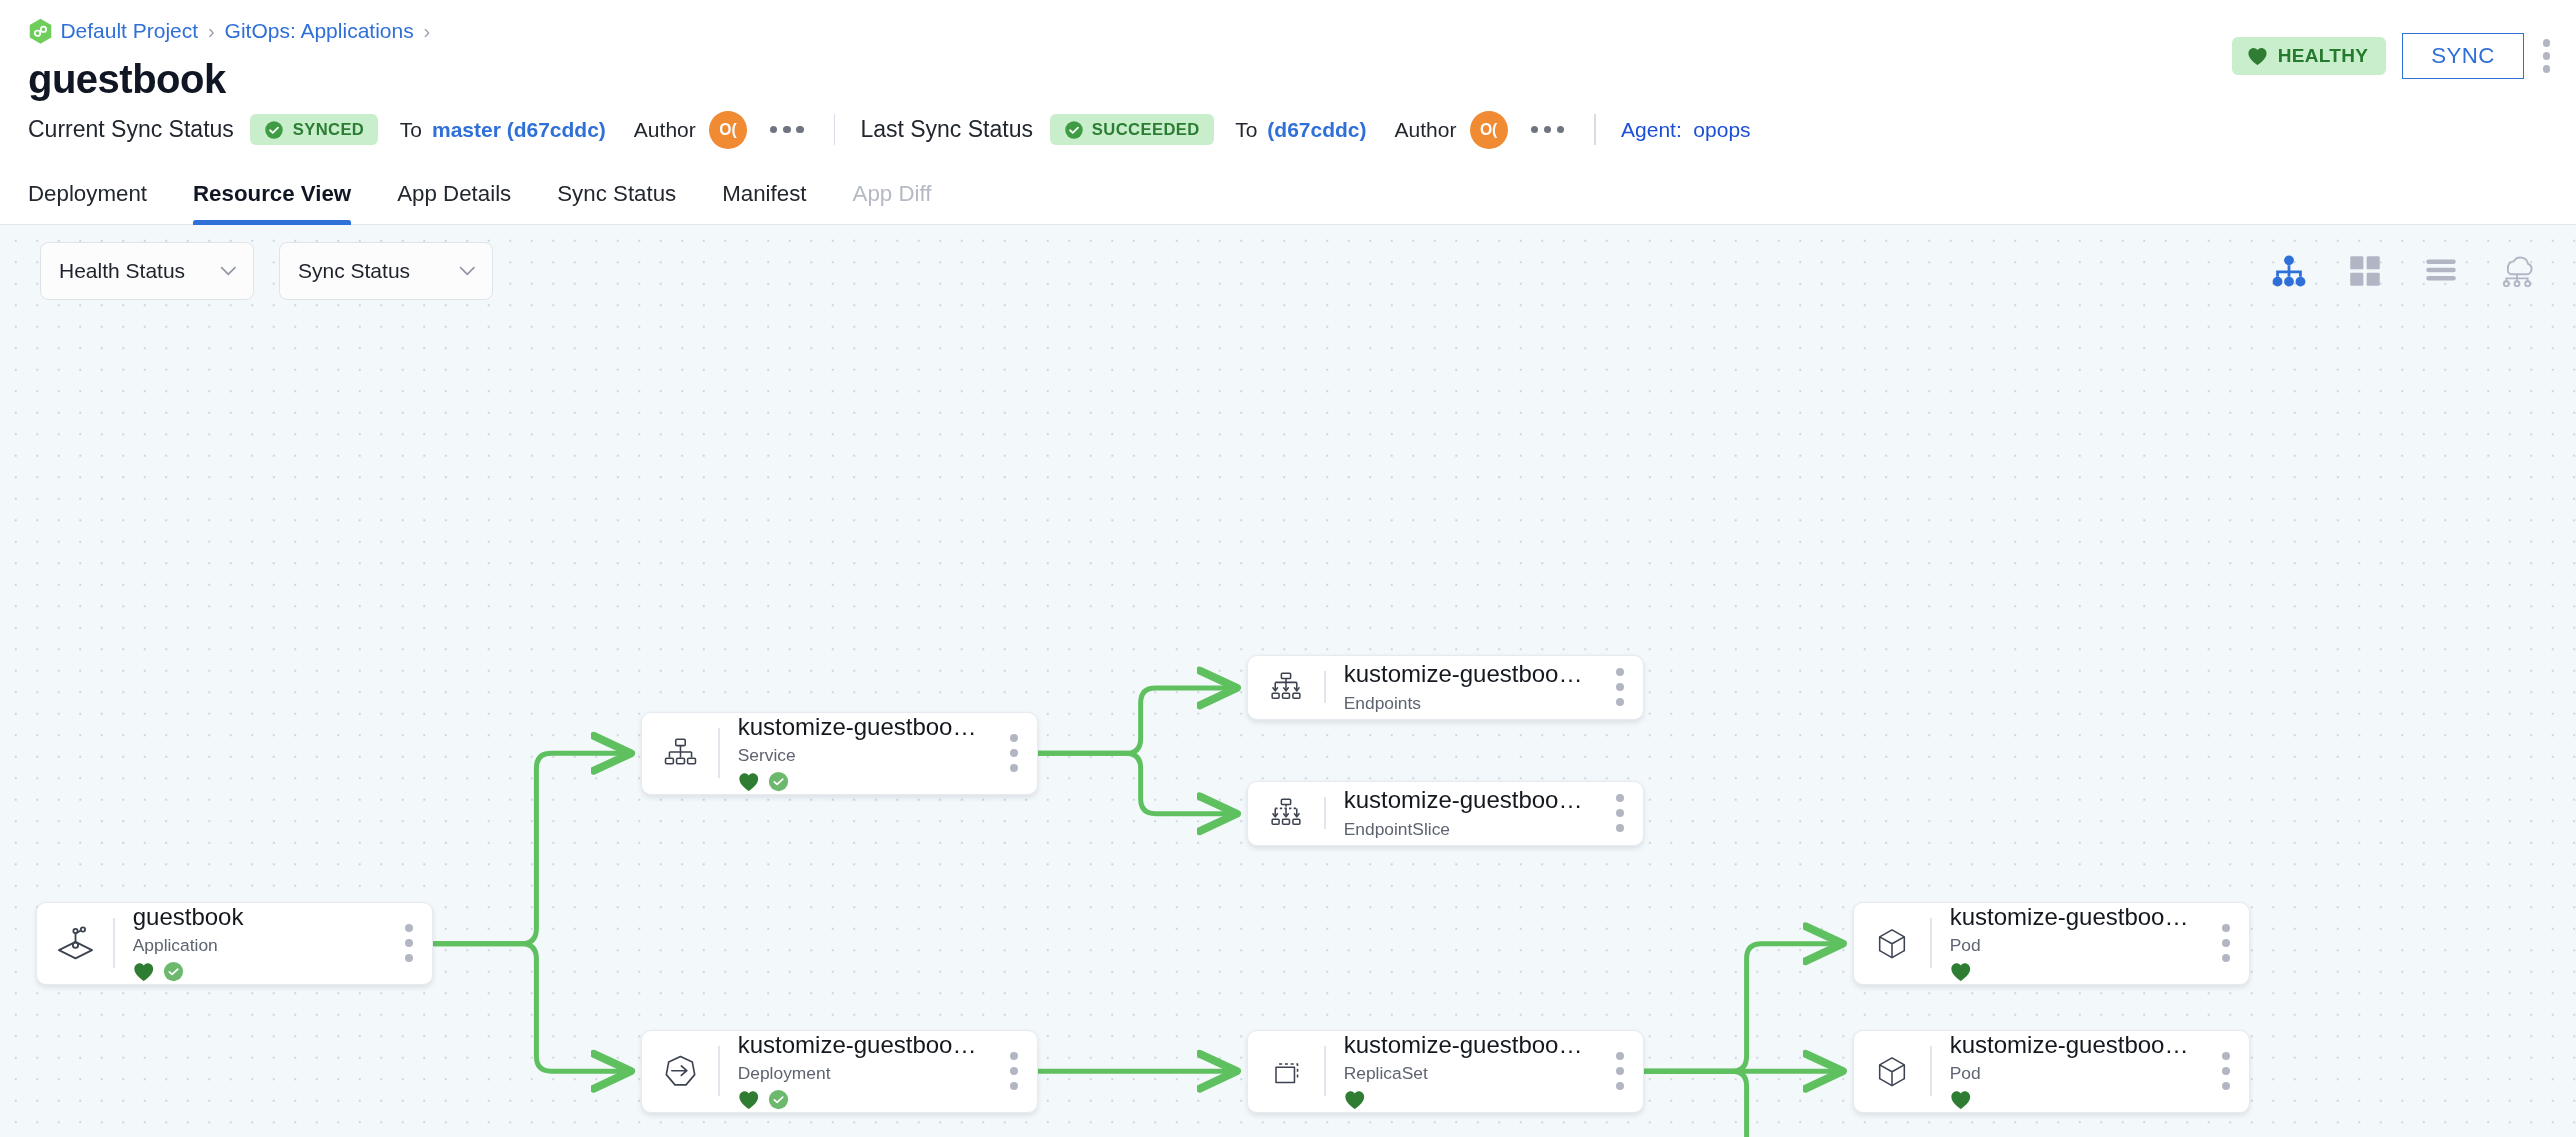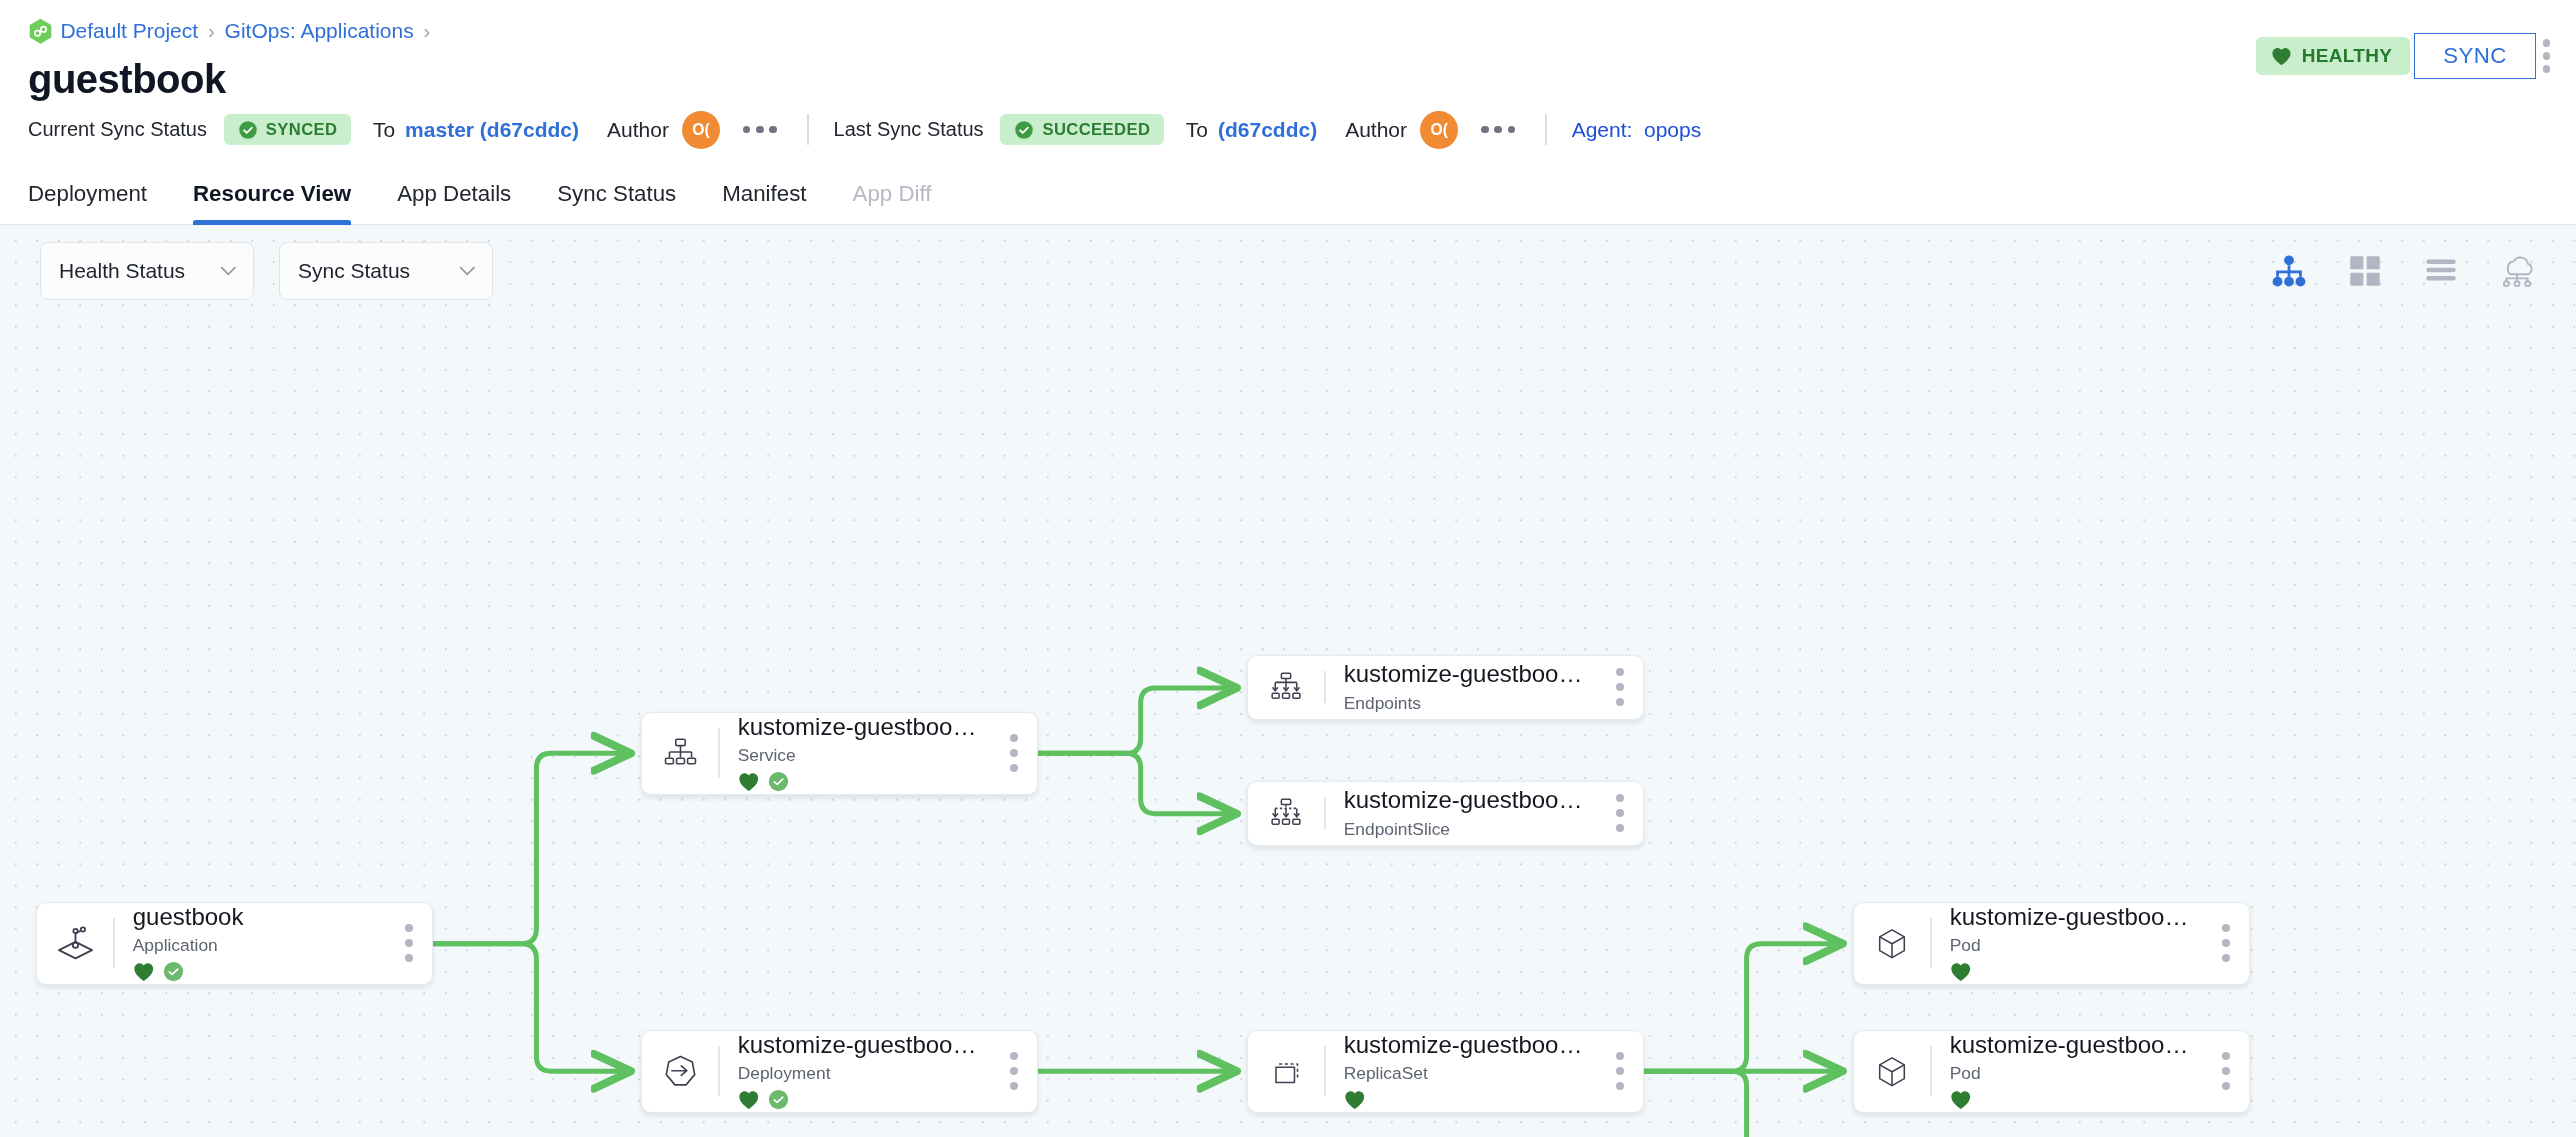--- a/index.html
+++ b/index.html
@@ -40,21 +40,21 @@
     letter-spacing: -0.5px;
     margin-top: 13.2px;
     line-height: 1.05;
   }
 
   .header-actions {
     position: absolute;
     top: 33px; right: 28px;
     display: flex;
     align-items: center;
-    gap: 4px;
+    gap: 16px;
     justify-content: flex-end;
   }
   .badge-healthy {
     display: flex; align-items: center; gap: 10px;
     background: #c9eecb;
     color: #267a2e;
     border-radius: 5.8px;
     padding: 8.3px 18px 8.3px 15px;
     font-size: 19px;
     font-weight: 700;
@@ -85,21 +85,21 @@
     display: flex;
     align-items: center;
     height: 60px;
     padding: 0 28px;
     background: #ffffff;
     gap: 0;
     font-size: 21px;
     color: #22272f;
     white-space: nowrap;
   }
-  .st-label { color: #22272f; font-size: 20px; }
+  .st-label { color: #22272f; font-size: 23px; }
   .pill {
     display: inline-flex; align-items: center; gap: 8.3px;
     background: #c9eecb;
     color: #2a7d33;
     border-radius: 5.8px;
     padding: 5.8px 14px;
     font-size: 16.6px;
     font-weight: 700;
     letter-spacing: 0.4px;
     margin-left: 16.6px;

